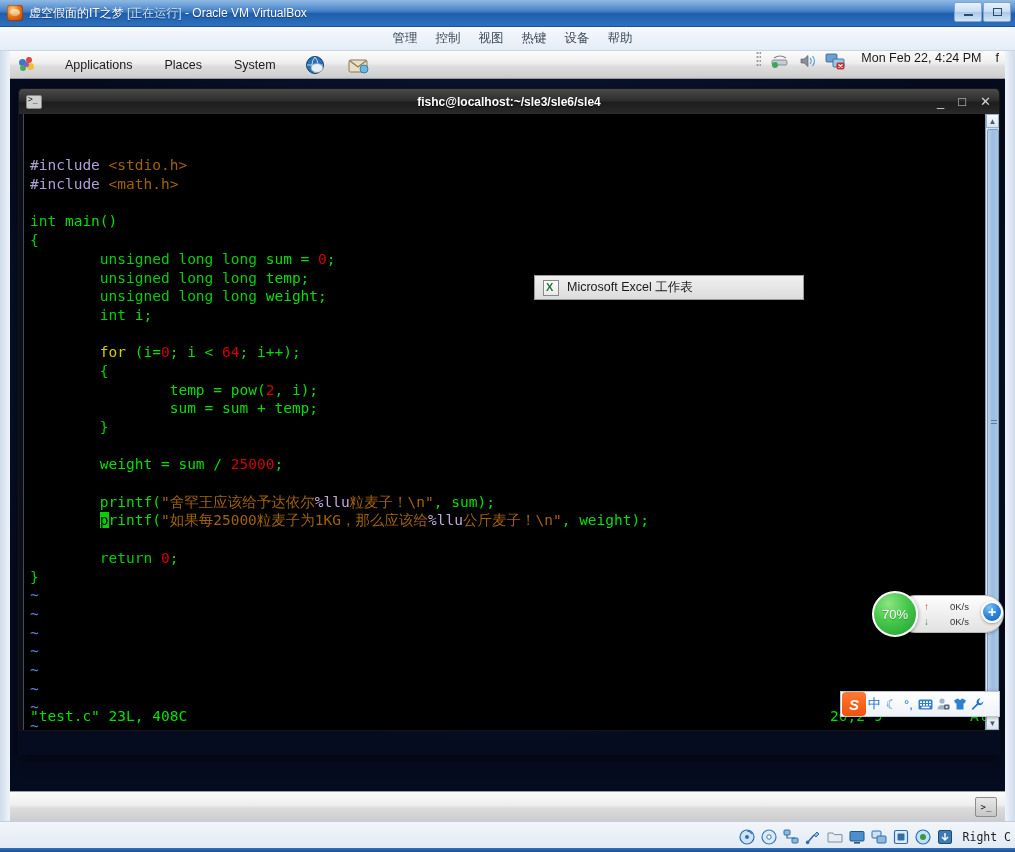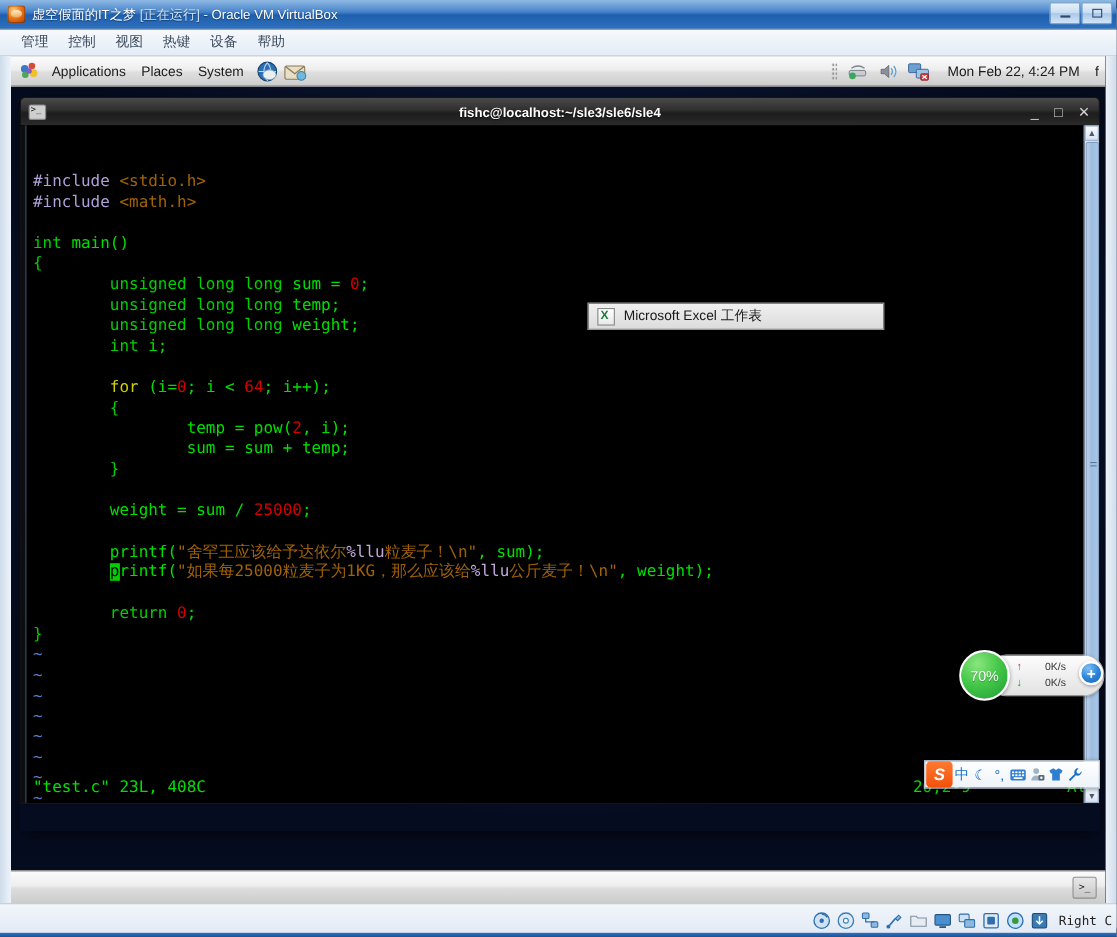--- a/index.html
+++ b/index.html
@@ -60,21 +60,21 @@
     font-size: 11px; color: #123; line-height: 1;
   }
   .glyph-min { width: 9px; height: 2px; background: #2b4a6f; margin-top: 5px; }
   .glyph-max { width: 9px; height: 8px; border: 1.5px solid #2b4a6f; }
 
   
   #vbox-menubar {
     position: absolute; left: 0; top: 27px; width: 1015px; height: 24px;
     background: linear-gradient(#f6f9fd, #e4ecf6);
     border-bottom: 1px solid #c8d6e6;
-    display: flex; align-items: center; padding-left: 10px;
+    display: flex; align-items: center; padding-left: 10px; justify-content: center;
   }
   .vbox-menu-item {
     font-size: 12.5px; color: #3c4a5a; padding: 2px 9px; white-space: nowrap;
   }
 
   
   #guest {
     position: absolute; left: 10px; top: 51px; width: 995px; height: 770px;
     background: #0c1a3d;
     overflow: hidden;
@@ -85,32 +85,32 @@
       radial-gradient(ellipse 60% 50% at 50% 40%, #16295c 0%, #0b1636 60%, #060c20 100%);
   }
 
   
   #gnome-panel {
     position: absolute; left: 0; top: 0; width: 995px; height: 28px;
     background: linear-gradient(#fcfcfc 0%, #eeeeee 45%, #dedede 55%, #cfcfcf 100%);
     border-bottom: 1px solid #9d9d9d;
     display: flex; align-items: center;
   }
-  #gnome-left { display: flex; align-items: center; padding-left: 8px; gap: 0; }
+  #gnome-left { display: flex; align-items: center; padding-left: 8px; gap: 18px; }
   .gnome-foot {
     width: 18px; height: 16px; position: relative; margin-right: 4px;
   }
   .gnome-foot i {
     position: absolute; border-radius: 50%;
   }
   .gnome-menu-label { font-size: 12.5px; color: #1c1c1c; padding: 2px 7px; }
   .panel-app-icon { width: 22px; height: 22px; margin-left: 3px; position: relative; }
   #gnome-right {
     position: absolute; right: 0; top: 0; height: 28px;
-    display: flex; align-items: center; gap: 6px; padding-right: 2px;
+    display: flex; gap: 6px; padding-right: 2px;
   }
   .panel-grip {
     width: 5px; height: 16px; margin-right: 2px;
     background-image: radial-gradient(circle, #9a9a9a 1px, transparent 1.2px);
     background-size: 3px 4px;
   }
   .tray-icon { width: 22px; height: 20px; position: relative; }
   #panel-clock { font-size: 12.5px; color: #1a1a1a; padding: 0 8px; white-space: nowrap; }
   #panel-user { font-size: 12.5px; color: #1a1a1a; padding-right: 4px; }
 

